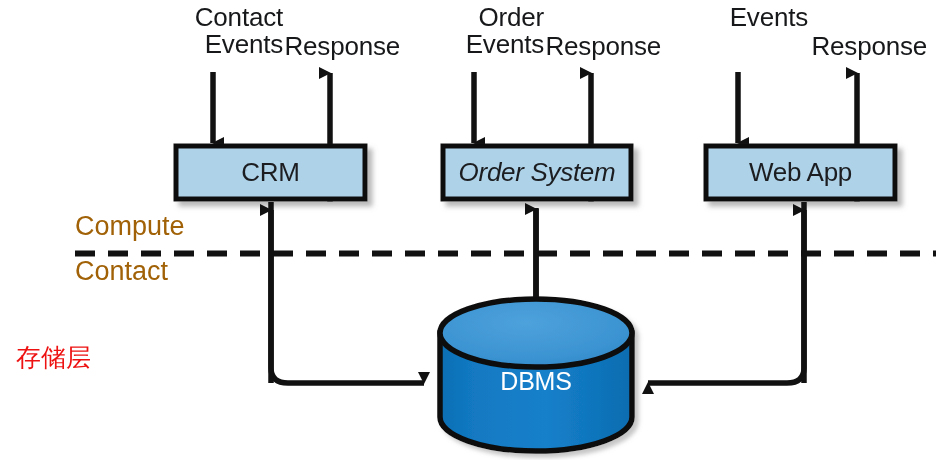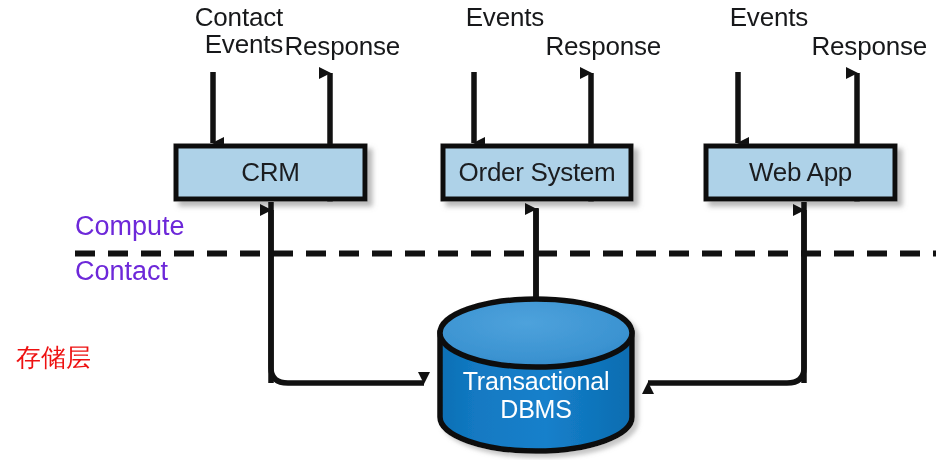--- a/index.html
+++ b/index.html
@@ -34,21 +34,21 @@
   .io-label {
     font-size: 26px;
     text-align: right;
     letter-spacing: -0.2px;
   }
   .io-label .ln {
     display: block;
   }
   .layer-label {
     font-size: 27px;
-    color: #6d28d9;
+    color: #a16207;
   }
   .cn-label {
     font-size: 25px;
     color: #ee1111;
     font-family: "DejaVu Sans", sans-serif;
     font-weight: 400;
   }
   .box-text {
     position: absolute;
     display: flex;
@@ -161,29 +161,29 @@
   <div class="lbl layer-label" style="left:75px; top:257px;">Contact</div>
 
   <div class="lbl io-label" style="left:143px; top:4px; width:140px;">
     <span class="ln">Contact</span>
     <span class="ln">Events</span>
   </div>
   <div class="lbl io-label" style="left:260px; top:33px; width:140px;">Response</div>
   <div class="box-text" style="left:176px; top:146px; width:189px; height:53px;">CRM</div>
 
   <div class="lbl io-label" style="left:404px; top:4px; width:140px;">
+    <span class="ln">Order</span>
     <span class="ln">Events</span>
   </div>
   <div class="lbl io-label" style="left:521px; top:33px; width:140px;">Response</div>
-  <div class="box-text" style="left:443px; top:146px; width:188px; height:53px;">Order System</div>
+  <div class="box-text" style="left:443px; top:146px; width:188px; height:53px;font-style:italic;">Order System</div>
 
   <div class="lbl io-label" style="left:668px; top:4px; width:140px;">
     <span class="ln">Events</span>
   </div>
   <div class="lbl io-label" style="left:787px; top:33px; width:140px;">Response</div>
   <div class="box-text" style="left:706px; top:146px; width:189px; height:53px;">Web App</div>
 
   <div class="cyl-text" style="left:440px; top:367px; width:192px;">
-    <span class="ln">Transactional</span>
     <span class="ln">DBMS</span>
   </div>
 
 </div>
 
 </body></html>

